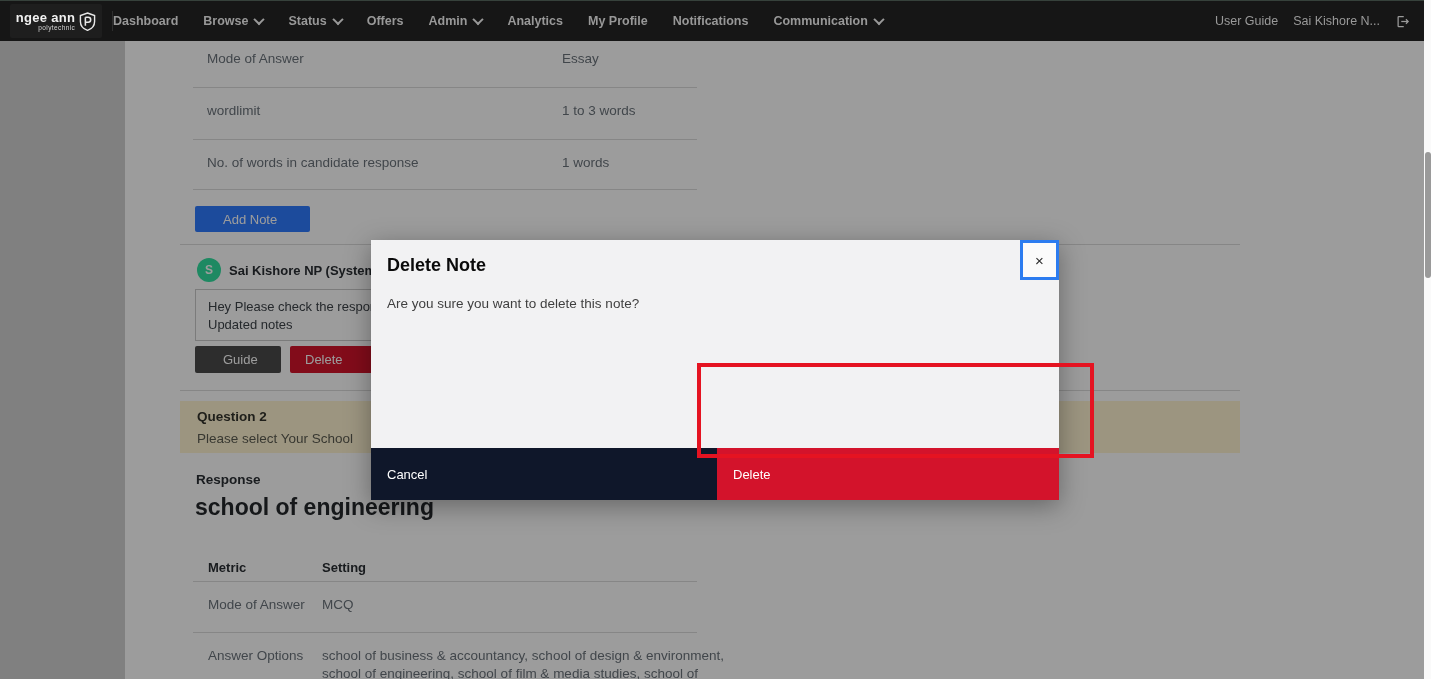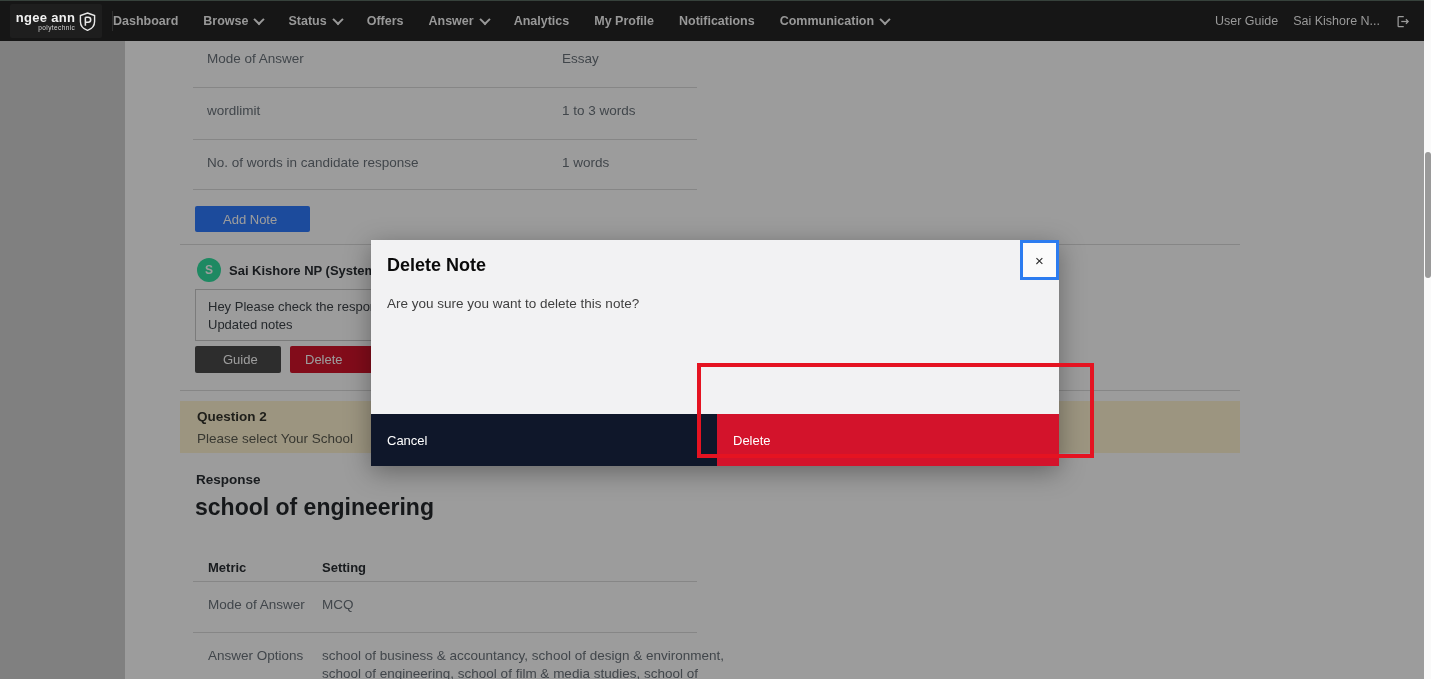--- a/index.html
+++ b/index.html
@@ -40,21 +40,21 @@
   .note-box{position:absolute;left:195px;top:289px;width:320px;height:52px;background:#fff;
     border:1px solid #c9c9c9;z-index:2;box-sizing:border-box;padding:8px 12px;
     font-size:13px;color:#3d4349;line-height:18px;white-space:nowrap;overflow:hidden;}
   .avatar{position:absolute;left:197px;top:258px;width:24px;height:24px;border-radius:50%;
     background:#31e0a0;color:#fff;font-size:12px;font-weight:700;display:flex;
     align-items:center;justify-content:center;z-index:2;}
   
   .dim{position:absolute;left:0;top:41px;width:1424px;height:638px;
     background:rgba(0,0,0,0.39);z-index:10;}
   
-  .modal{position:absolute;left:371px;top:240px;width:688px;height:226px;background:#f2f2f3;
+  .modal{position:absolute;left:371px;top:240px;width:688px;height:260px;background:#f2f2f3;
     z-index:20;box-shadow:0 6px 24px rgba(0,0,0,.35);}
   .modal-title{position:absolute;left:16px;top:15px;font-size:18px;font-weight:700;color:#0a0a0a;}
   .modal-msg{position:absolute;left:16px;top:56px;font-size:13.5px;color:#3f3f3f;}
   .modal-btn{position:absolute;bottom:0;height:52px;display:flex;align-items:center;
     padding-left:16px;color:#fff;font-size:13px;font-weight:400;cursor:pointer;box-sizing:border-box;}
   .modal-cancel{left:0;width:346px;background:#0f172a;}
   .modal-delete{left:346px;width:342px;background:#d3132b;}
   .modal-close{position:absolute;left:1020px;top:240px;width:39px;height:40px;background:#fbfbfb;
     border:3px solid #2c7cf0;box-sizing:border-box;display:flex;align-items:center;
     justify-content:center;font-size:15px;color:#2b2b2b;cursor:pointer;z-index:21;}
@@ -153,21 +153,21 @@
           <span class="chev"></span>
         </a>
       <a class="nav-item">
           <span>Status</span>
           <span class="chev"></span>
         </a>
       <a class="nav-item">
           <span>Offers</span>
         </a>
       <a class="nav-item">
-          <span>Answer</span>
+          <span>Admin</span>
           <span class="chev"></span>
         </a>
       <a class="nav-item">
           <span>Analytics</span>
         </a>
       <a class="nav-item">
           <span>My Profile</span>
         </a>
       <a class="nav-item">
           <span>Notifications</span>

